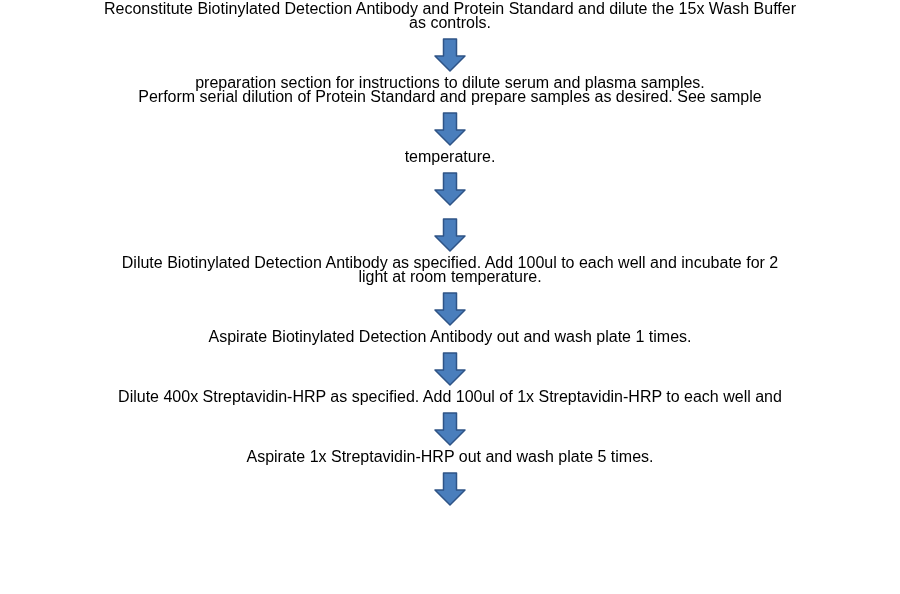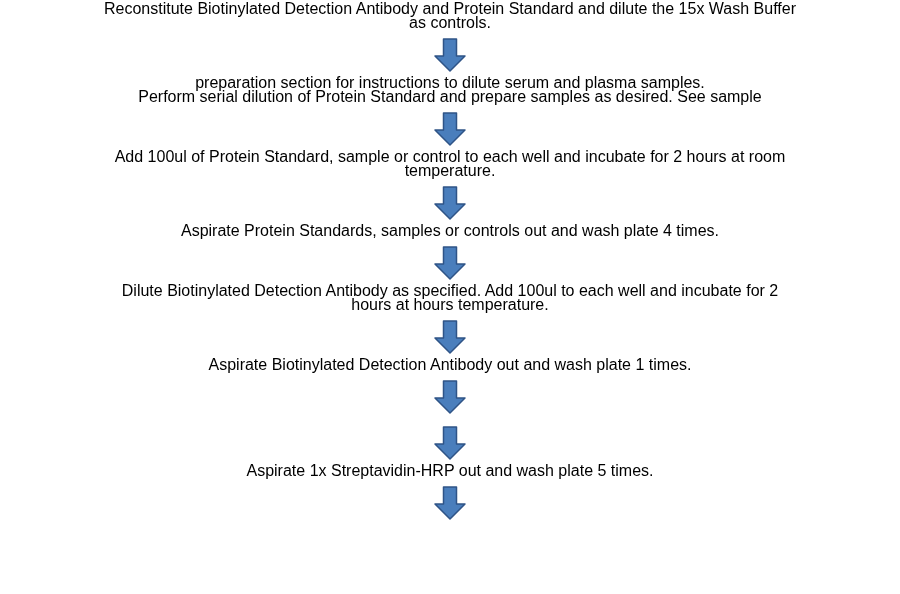--- a/index.html
+++ b/index.html
@@ -71,62 +71,59 @@
       <div class="line">Perform serial dilution of Protein Standard and prepare samples as desired. See sample</div>
     </div>
 
     <div class="arrow-wrap">
       <svg width="34" height="34" viewBox="0 0 34 34" aria-hidden="true">
         <polygon points="10.5,1 23.5,1 23.5,18 32,18 17,33 2,18 10.5,18" fill="#4a7ebc" stroke="#2f5487" stroke-width="1.5" stroke-linejoin="round"></polygon>
       </svg>
     </div>
 
     <div class="step">
-      <div class="line">Add 100ul of Protein Standard, sample or control to each well and incubate for 2 hours at room</div>
       <div class="line">temperature.</div>
     </div>
 
     <div class="arrow-wrap">
       <svg width="34" height="34" viewBox="0 0 34 34" aria-hidden="true">
         <polygon points="10.5,1 23.5,1 23.5,18 32,18 17,33 2,18 10.5,18" fill="#4a7ebc" stroke="#2f5487" stroke-width="1.5" stroke-linejoin="round"></polygon>
       </svg>
     </div>
 
-    <div class="step">
-      <div class="line">Aspirate Protein Standards, samples or controls out and wash plate 4 times.</div>
-    </div>
 
     <div class="arrow-wrap">
       <svg width="34" height="34" viewBox="0 0 34 34" aria-hidden="true">
         <polygon points="10.5,1 23.5,1 23.5,18 32,18 17,33 2,18 10.5,18" fill="#4a7ebc" stroke="#2f5487" stroke-width="1.5" stroke-linejoin="round"></polygon>
       </svg>
     </div>
 
     <div class="step">
       <div class="line">Dilute Biotinylated Detection Antibody as specified. Add 100ul to each well and incubate for 2</div>
-      <div class="line">hours at hours temperature.</div>
+      <div class="line">light at room temperature.</div>
     </div>
 
     <div class="arrow-wrap">
       <svg width="34" height="34" viewBox="0 0 34 34" aria-hidden="true">
         <polygon points="10.5,1 23.5,1 23.5,18 32,18 17,33 2,18 10.5,18" fill="#4a7ebc" stroke="#2f5487" stroke-width="1.5" stroke-linejoin="round"></polygon>
       </svg>
     </div>
 
     <div class="step">
       <div class="line">Aspirate Biotinylated Detection Antibody out and wash plate 1 times.</div>
     </div>
 
     <div class="arrow-wrap">
       <svg width="34" height="34" viewBox="0 0 34 34" aria-hidden="true">
         <polygon points="10.5,1 23.5,1 23.5,18 32,18 17,33 2,18 10.5,18" fill="#4a7ebc" stroke="#2f5487" stroke-width="1.5" stroke-linejoin="round"></polygon>
       </svg>
     </div>
 
     <div class="step">
+      <div class="line">Dilute 400x Streptavidin-HRP as specified. Add 100ul of 1x Streptavidin-HRP to each well and</div>
     </div>
 
     <div class="arrow-wrap">
       <svg width="34" height="34" viewBox="0 0 34 34" aria-hidden="true">
         <polygon points="10.5,1 23.5,1 23.5,18 32,18 17,33 2,18 10.5,18" fill="#4a7ebc" stroke="#2f5487" stroke-width="1.5" stroke-linejoin="round"></polygon>
       </svg>
     </div>
 
     <div class="step">
       <div class="line">Aspirate 1x Streptavidin-HRP out and wash plate 5 times.</div>

